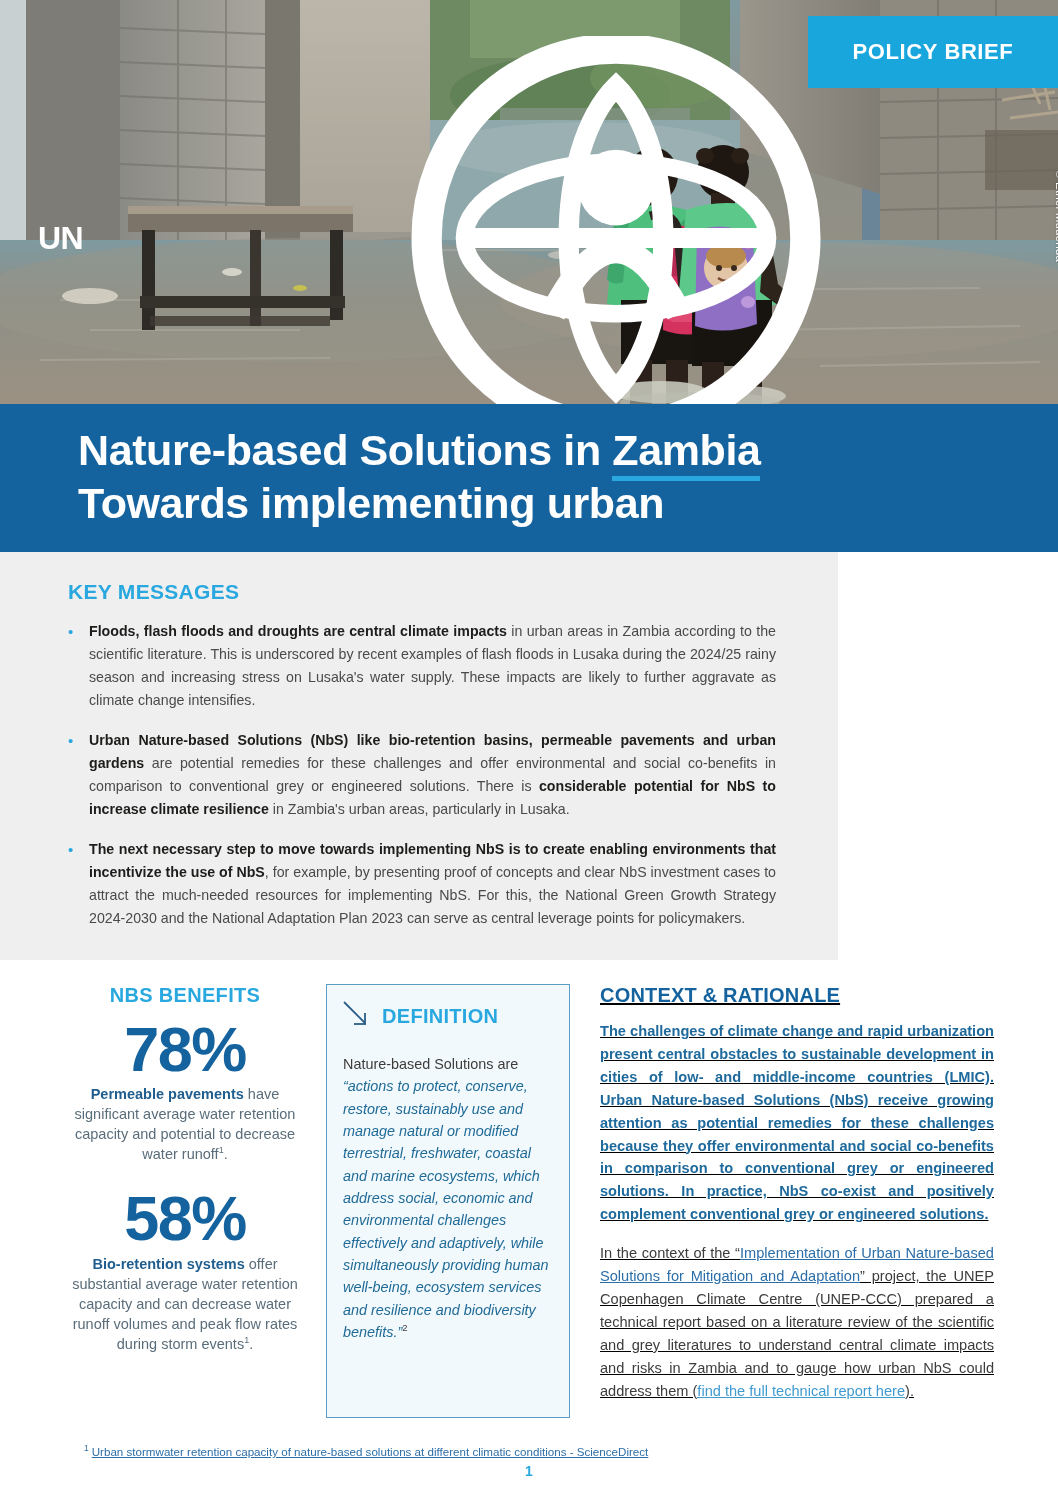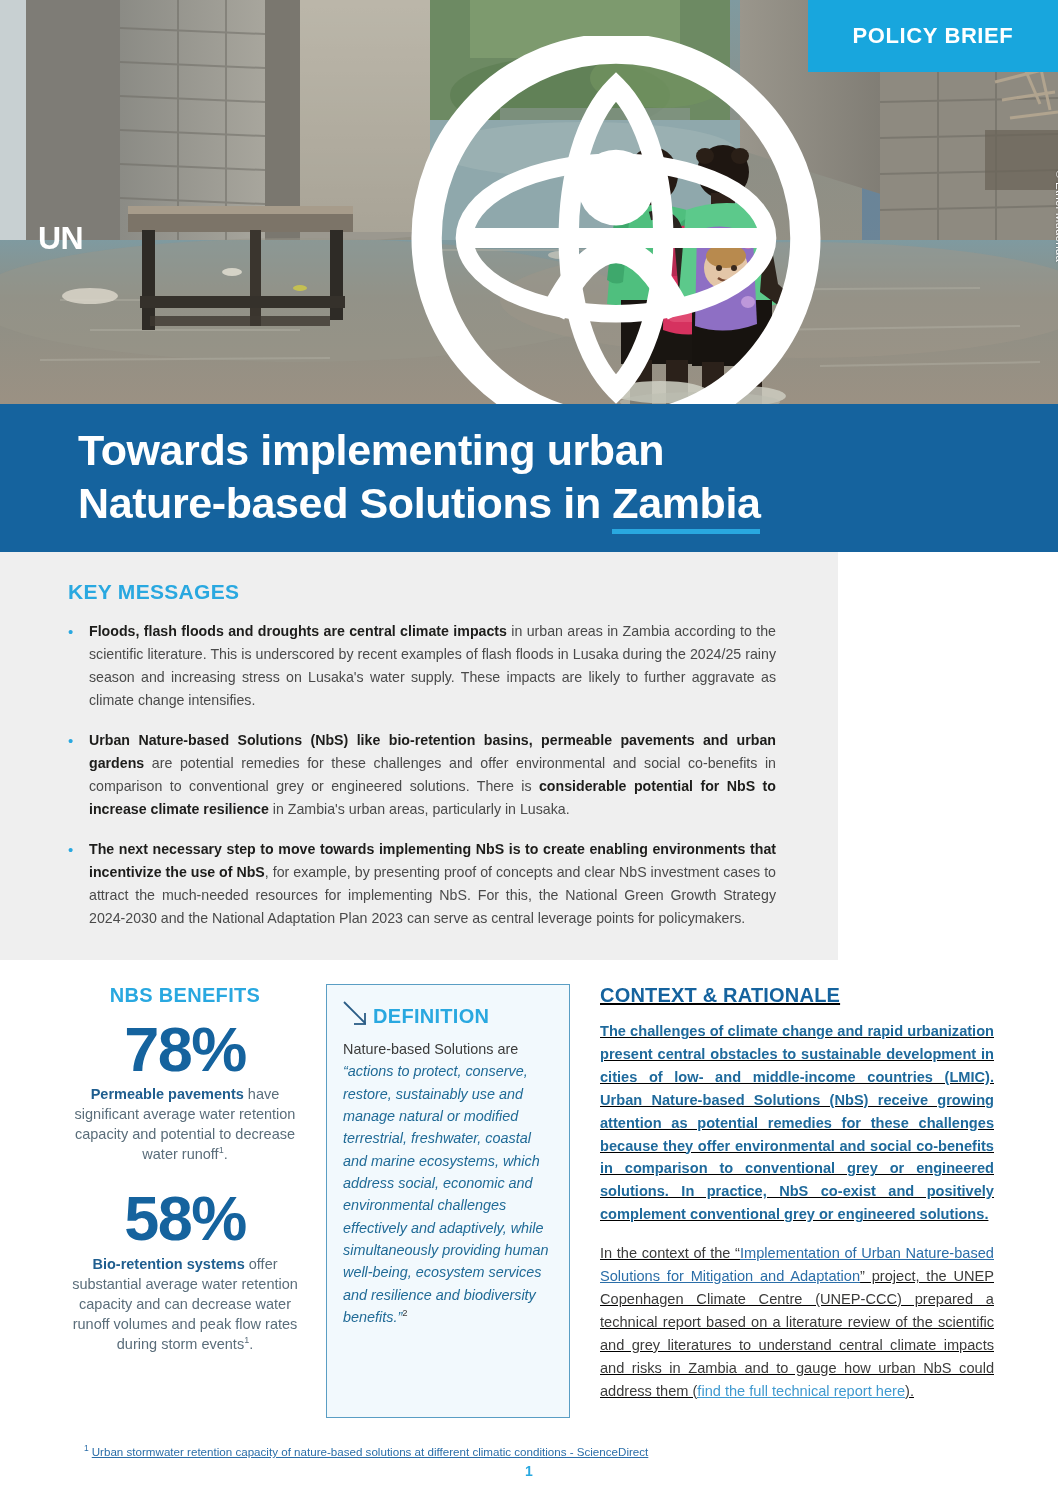--- a/index.html
+++ b/index.html
@@ -44,21 +44,21 @@
   .logo-un-word {
     font-size: 32px;
     font-weight: bold;
     letter-spacing: -0.5px;
     line-height: 1;
   }
   .logo-globe { width: 25px; height: 25px; display: block; }
 
   .policy-badge {
     position: absolute;
-    right: 0; top: 0;
+    right: 0; top: 16px;
     width: 250px;
     height: 72px;
     background: #18a6dd;
     display: flex;
     align-items: center;
     justify-content: center;
     z-index: 6;
   }
   .policy-badge span {
     color: #ffffff;
@@ -181,21 +181,22 @@
     flex: 0 0 244px;
     margin-left: 18px;
     border: 1.6px solid #5a9ec4;
     background: #f2f9fd;
     padding: 16px 18px 18px 16px;
     min-height: 434px;
   }
   .def-head {
     display: flex;
     align-items: center;
-    margin-bottom: 7px;
+    gap: 9px;
+    margin-bottom: 22px;
   }
   .def-arrow { flex: 0 0 auto; display: block; }
   .def-title {
     color: #29a8e0;
     font-size: 20px;
     font-weight: bold;
     letter-spacing: .3px;
   }
   .def-body {
     color: #3c3c3b;
@@ -463,22 +464,22 @@
     </div>
 
     <div class="policy-badge">
       <span>POLICY BRIEF</span>
     </div>
 
     <div class="photo-credit">© Ethel Mudenda</div>
   </div>
 
   <div class="title-banner">
+    <div class="title-line"><span>Nature-based Solutions in </span><span class="title-underline">Zambia</span></div>
     <div class="title-line">Towards implementing urban</div>
-    <div class="title-line"><span>Nature-based Solutions in </span><span class="title-underline">Zambia</span></div>
   </div>
 
   <div class="key-messages">
     <div class="km-heading">KEY MESSAGES</div>
 
     <div class="km-item">
       <div class="km-bullet">•</div>
       <div class="km-text"><b>Floods, flash floods and droughts are central climate impacts</b><span> in urban areas in Zambia according to the scientific literature. This is underscored by recent examples of flash floods in Lusaka during the 2024/25 rainy season and increasing stress on Lusaka's water supply. These impacts are likely to further aggravate as climate change intensifies.</span></div>
     </div>
 

